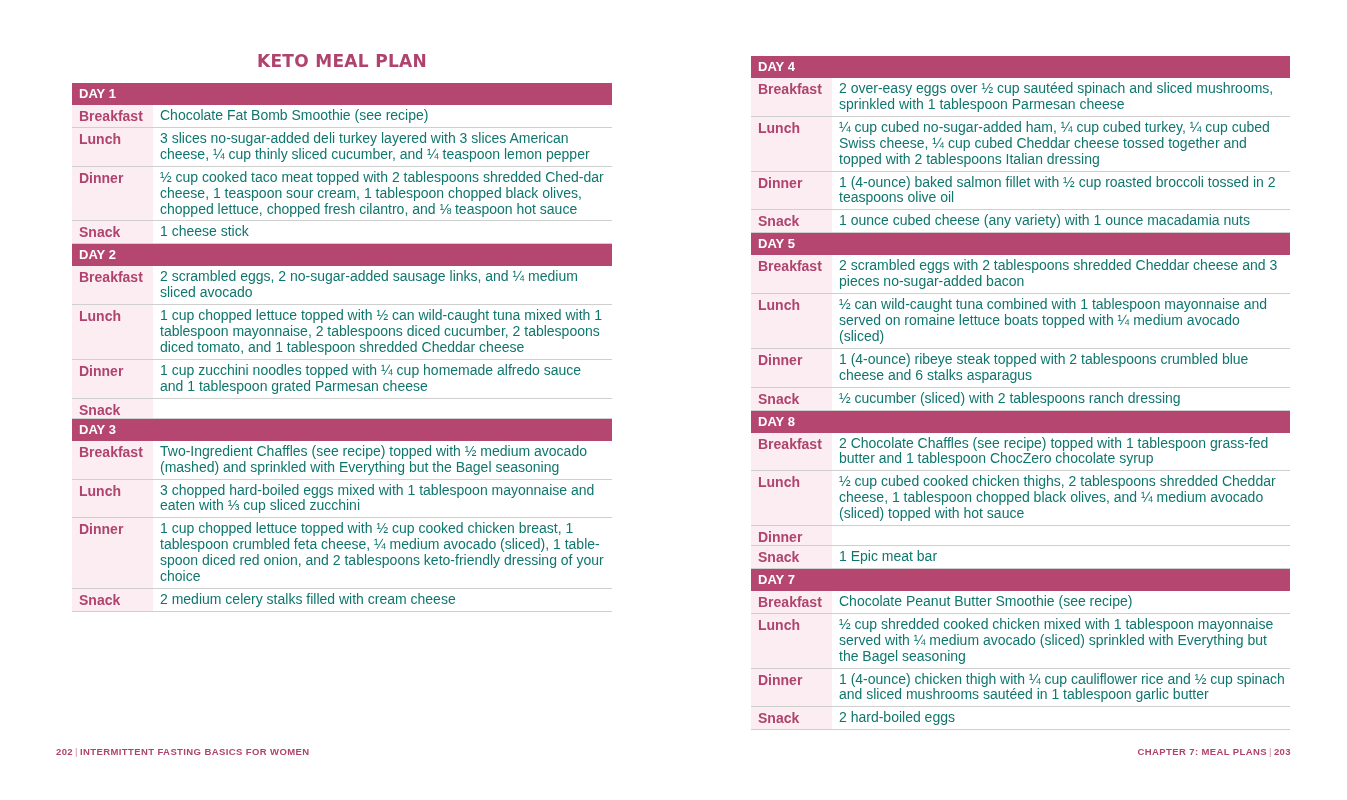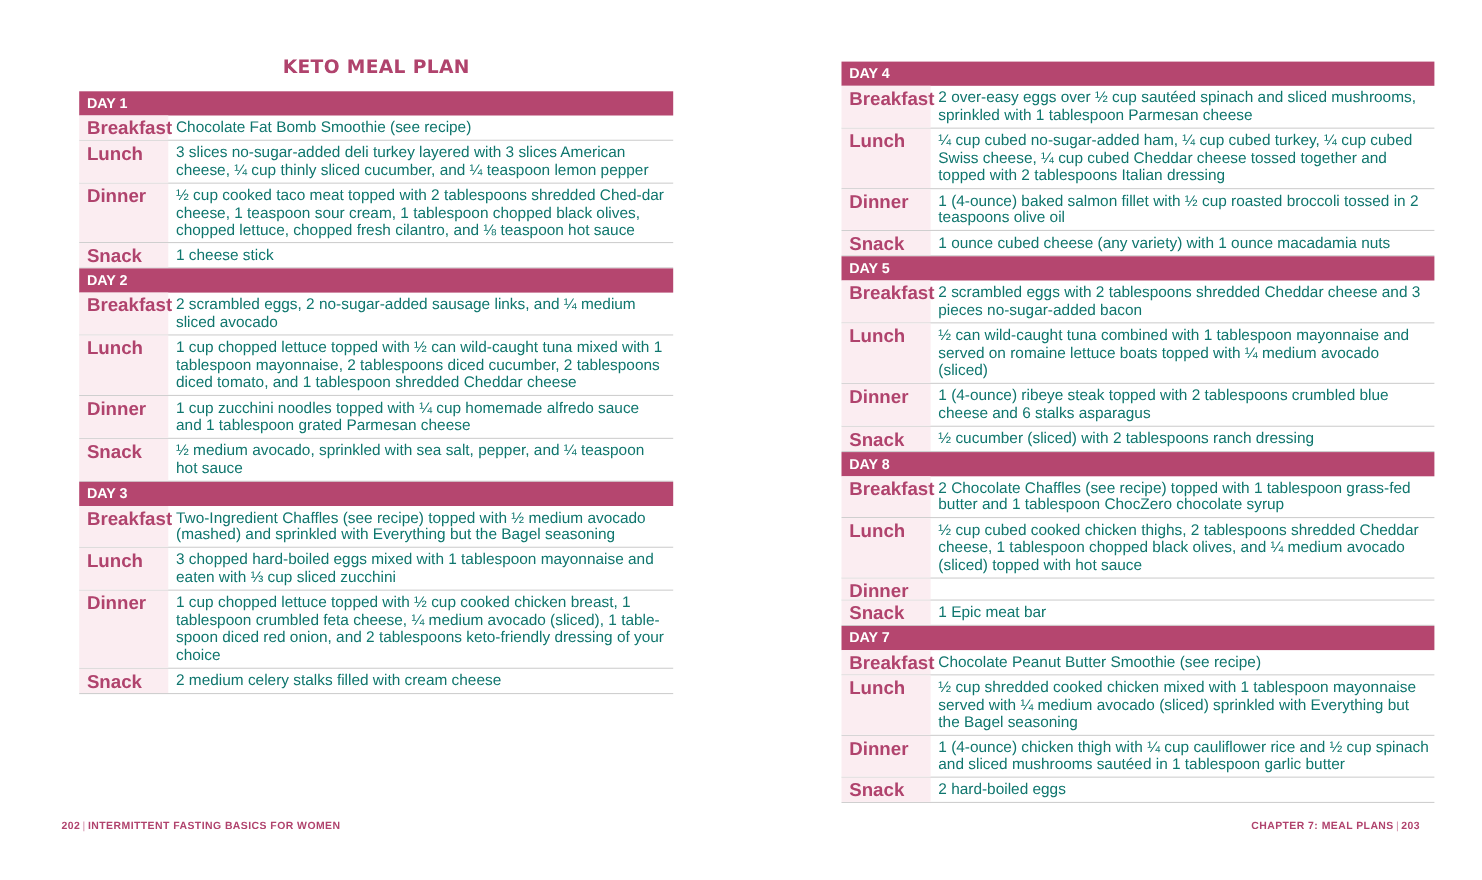--- a/index.html
+++ b/index.html
@@ -12,33 +12,33 @@
 
   .title {
     position: absolute; top: 51px; left: 16px; width: 540px;
     text-align: center; font-family: "DejaVu Sans", sans-serif;
     font-weight: bold; font-size: 17px; letter-spacing: 0.3px;
     color: #b0436d;
   }
 
   .plan { position: absolute; left: 0; width: 100%; }
   .page-left .plan { top: 83px; margin-left: 16px; }
-  .page-right .plan { top: 56px; margin-left: 14px; }
+  .page-right .plan { top: 56px; }
 
   .day-header {
     background: #b5466f; color: #ffffff;
     font-weight: bold; font-size: 13px;
     height: 22px; line-height: 22px; padding-left: 7px;
   }
   .meal-row {
     display: flex; border-bottom: 1px solid #cfcfcf;
   }
   .meal-label {
     width: 81px; flex: 0 0 81px; background: #fbedf1;
-    color: #b0436d; font-weight: bold; font-size: 17px;
+    color: #b0436d; font-weight: bold; font-size: 14px;
     padding: 4px 0 0 7px; line-height: 15px;
   }
   .meal-desc {
     flex: 1; font-size: 14px; line-height: 15.9px;
     padding: 3px 4px 3px 7px; color: #0f766e;
   }
 
   .footer {
     position: absolute; top: 746px;
     font-family: Liberation Sans, sans-serif; font-size: 9.5px;
@@ -82,21 +82,20 @@
         <div class="meal-row">
           <div class="meal-label">Lunch</div>
           <div class="meal-desc">1 cup chopped lettuce topped with ½ can wild-caught tuna mixed with 1 tablespoon mayonnaise, 2 tablespoons diced cucumber, 2 tablespoons diced tomato, and 1 tablespoon shredded Cheddar cheese</div>
         </div>
         <div class="meal-row">
           <div class="meal-label">Dinner</div>
           <div class="meal-desc">1 cup zucchini noodles topped with ¼ cup homemade alfredo sauce and 1 tablespoon grated Parmesan cheese</div>
         </div>
         <div class="meal-row">
           <div class="meal-label">Snack</div>
-          <div class="meal-desc">½ medium avocado, sprinkled with sea salt, pepper, and ¼ teaspoon hot sauce</div>
         </div>
       </div>
       <div>
         <div class="day-header">DAY 3</div>
         <div class="meal-row">
           <div class="meal-label">Breakfast</div>
           <div class="meal-desc">Two-Ingredient Chaffles (see recipe) topped with ½ medium avocado (mashed) and sprinkled with Everything but the Bagel seasoning</div>
         </div>
         <div class="meal-row">
           <div class="meal-label">Lunch</div>

